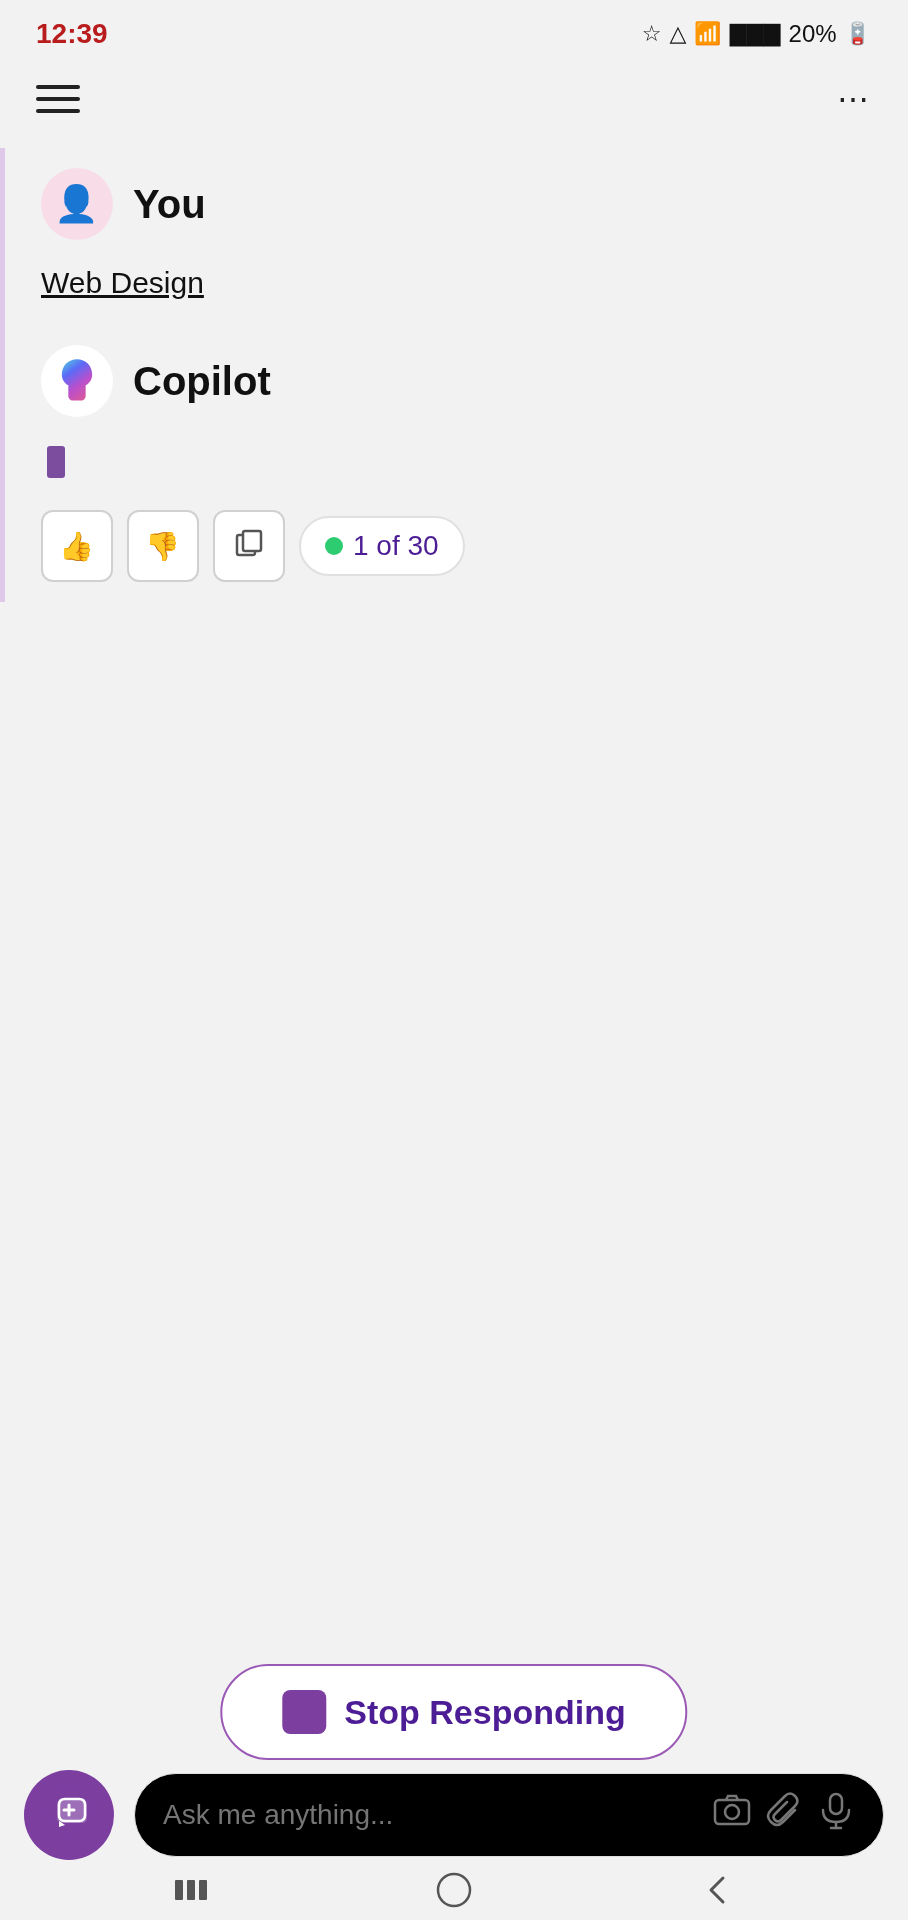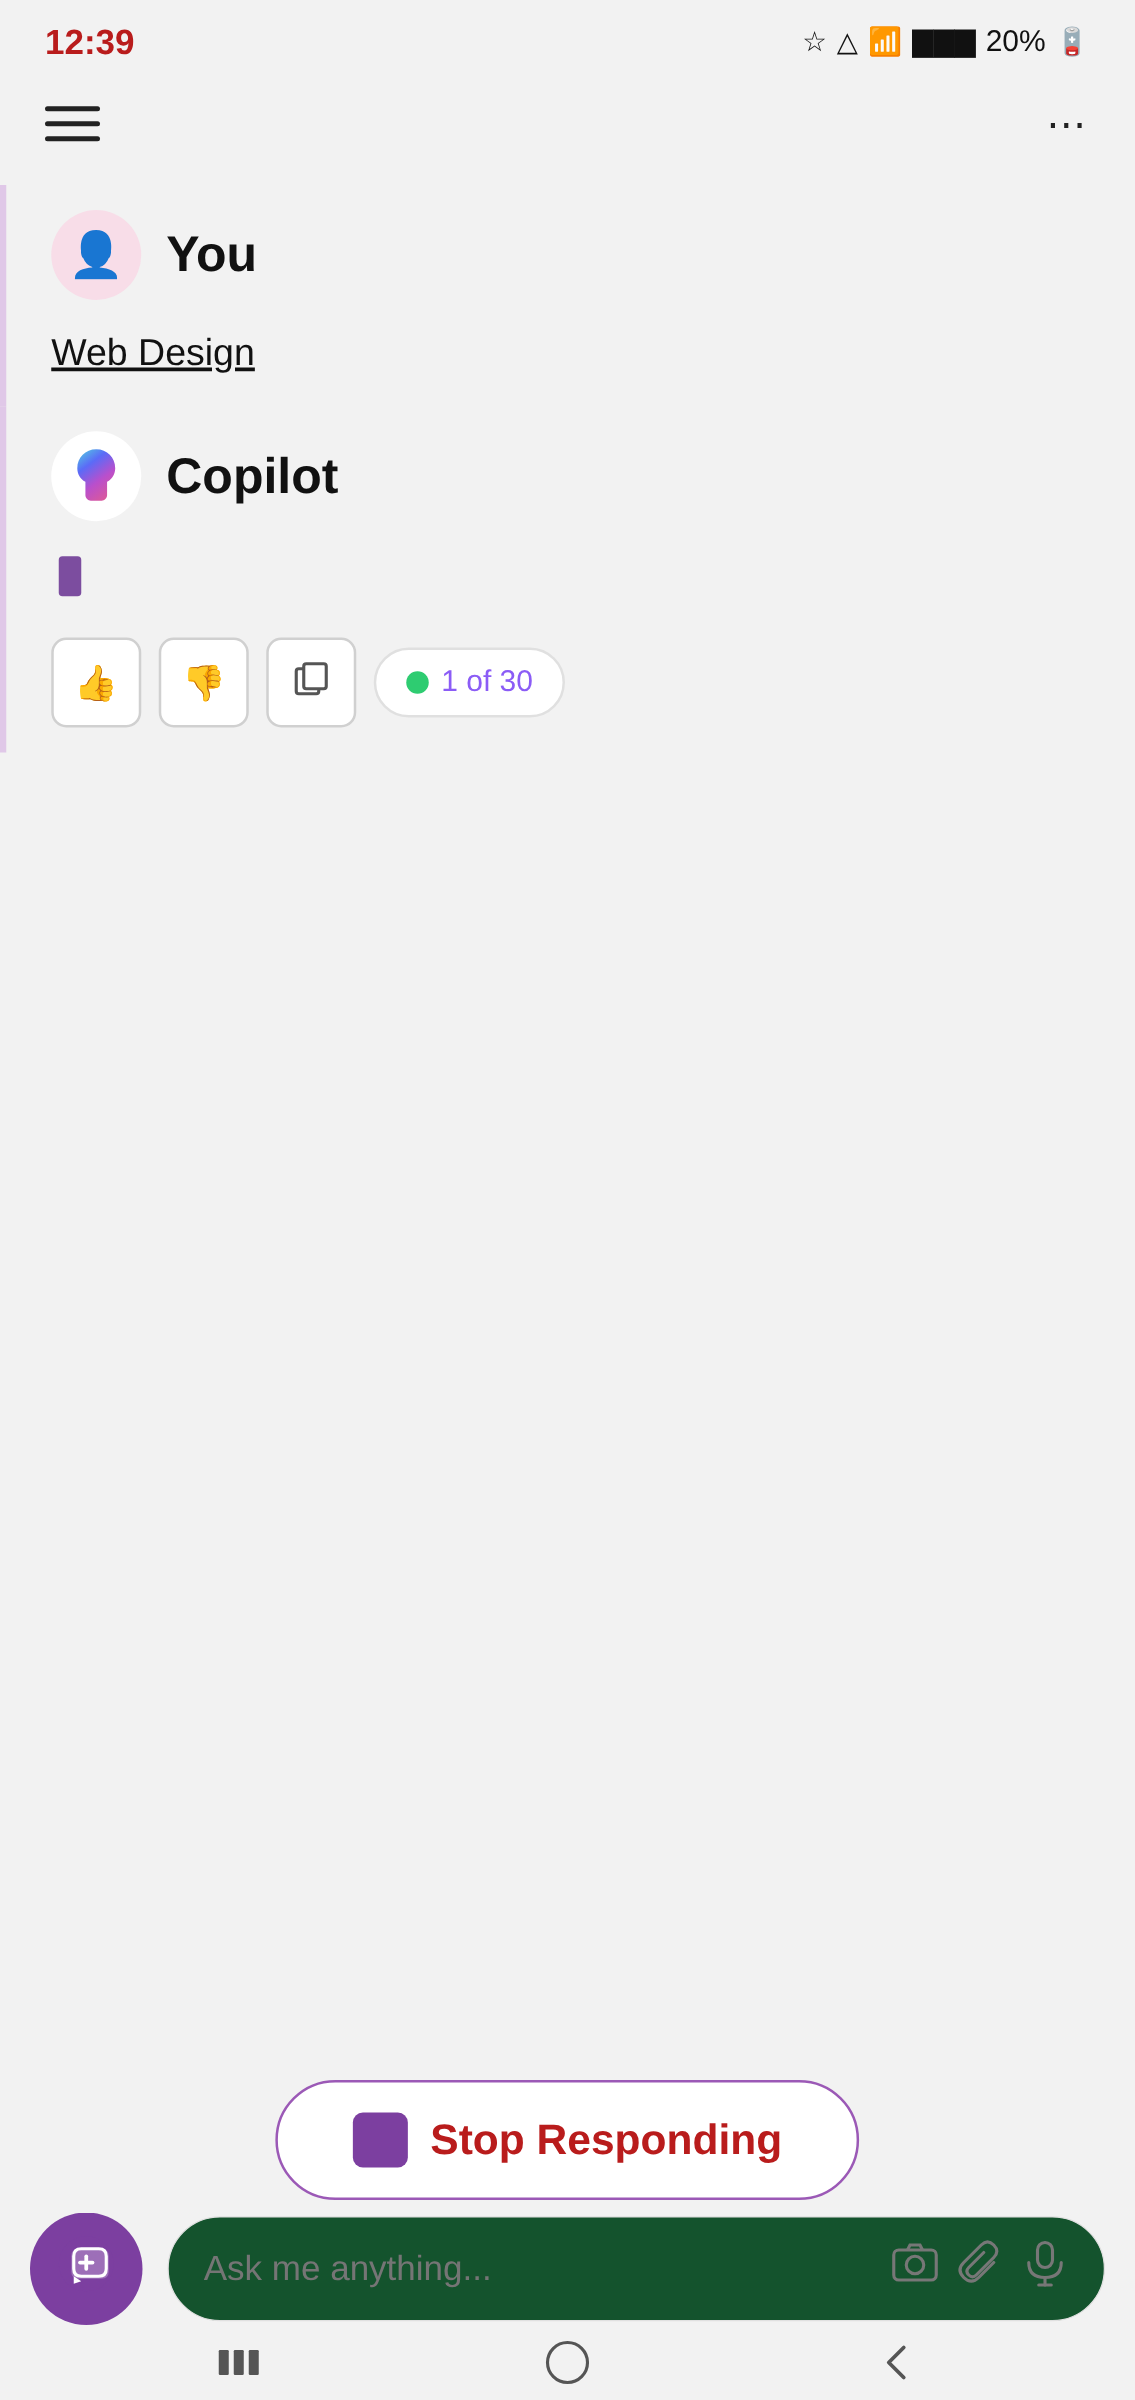--- a/index.html
+++ b/index.html
@@ -178,22 +178,22 @@
       border: 2px solid #e0e0e0;
       cursor: pointer;
     }
     .response-dot {
       width: 18px;
       height: 18px;
       border-radius: 50%;
       background: #2ecc71;
     }
     .response-count-text {
-      font-size: 24px;
-      color: #8b5cf6;
+      font-size: 28px;
+      color: #4c1d95;
       font-weight: 500;
     }
 
     
     .stop-btn-container {
       position: fixed;
       bottom: 160px;
       left: 50%;
       transform: translateX(-50%);
       z-index: 100;
@@ -202,21 +202,21 @@
       display: flex;
       align-items: center;
       gap: 18px;
       padding: 24px 60px;
       border-radius: 50px;
       border: 2.5px solid #9b59b6;
       background: white;
       cursor: pointer;
       font-size: 34px;
       font-weight: 600;
-      color: #b91c1c;
+      color: #4c1d95;
       white-space: nowrap;
     }
     .stop-icon {
       width: 44px;
       height: 44px;
       background: #7c3fa0;
       border-radius: 8px;
       flex-shrink: 0;
     }
 
@@ -246,21 +246,21 @@
     }
     .new-chat-icon {
       font-size: 36px;
       color: white;
     }
 
     .input-field-container {
       flex: 1;
       display: flex;
       gap: 14px;
-      background: #14532d;
+      background: #000000;
       border-radius: 50px;
       padding: 18px 28px;
       border: 1.5px solid #e0e0e0;
     }
     .input-field {
       flex: 1;
       border: none;
       outline: none;
       font-size: 28px;
       color: #aaa;

